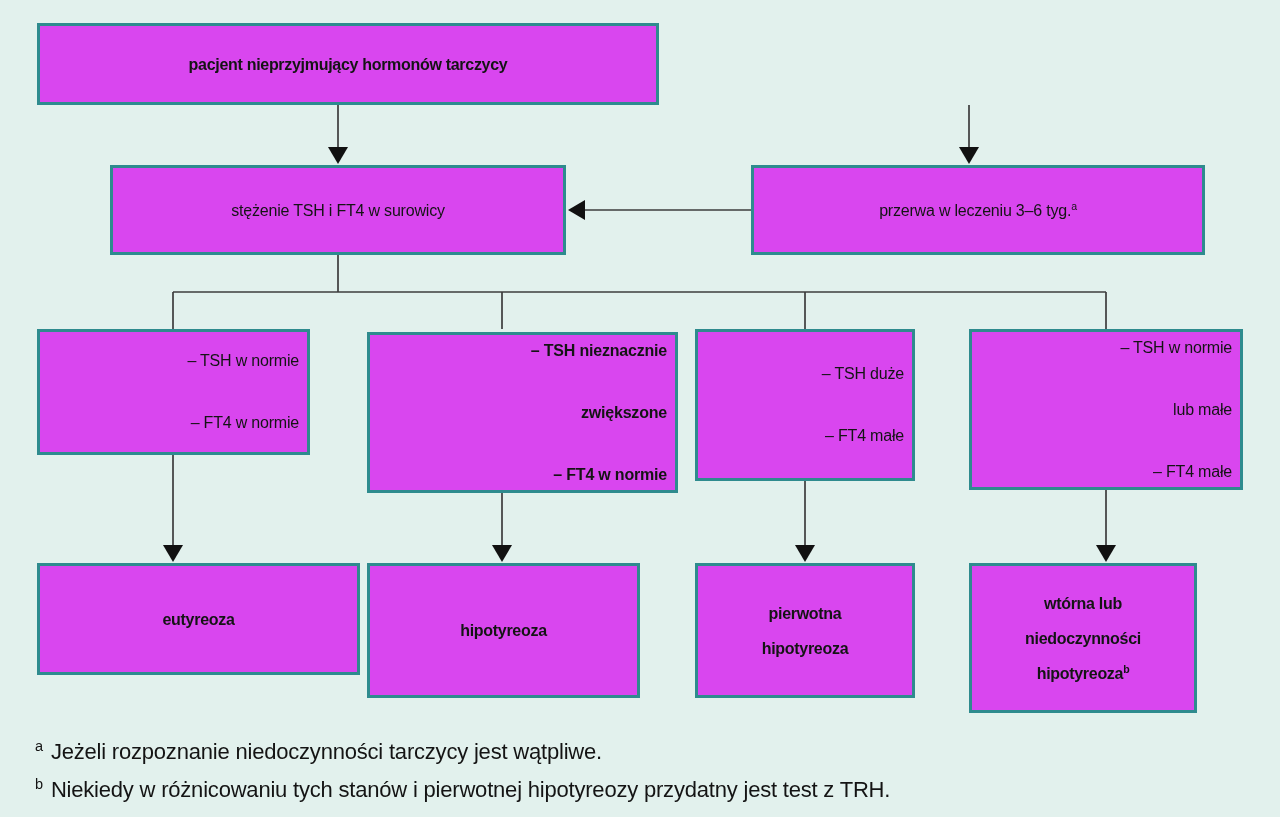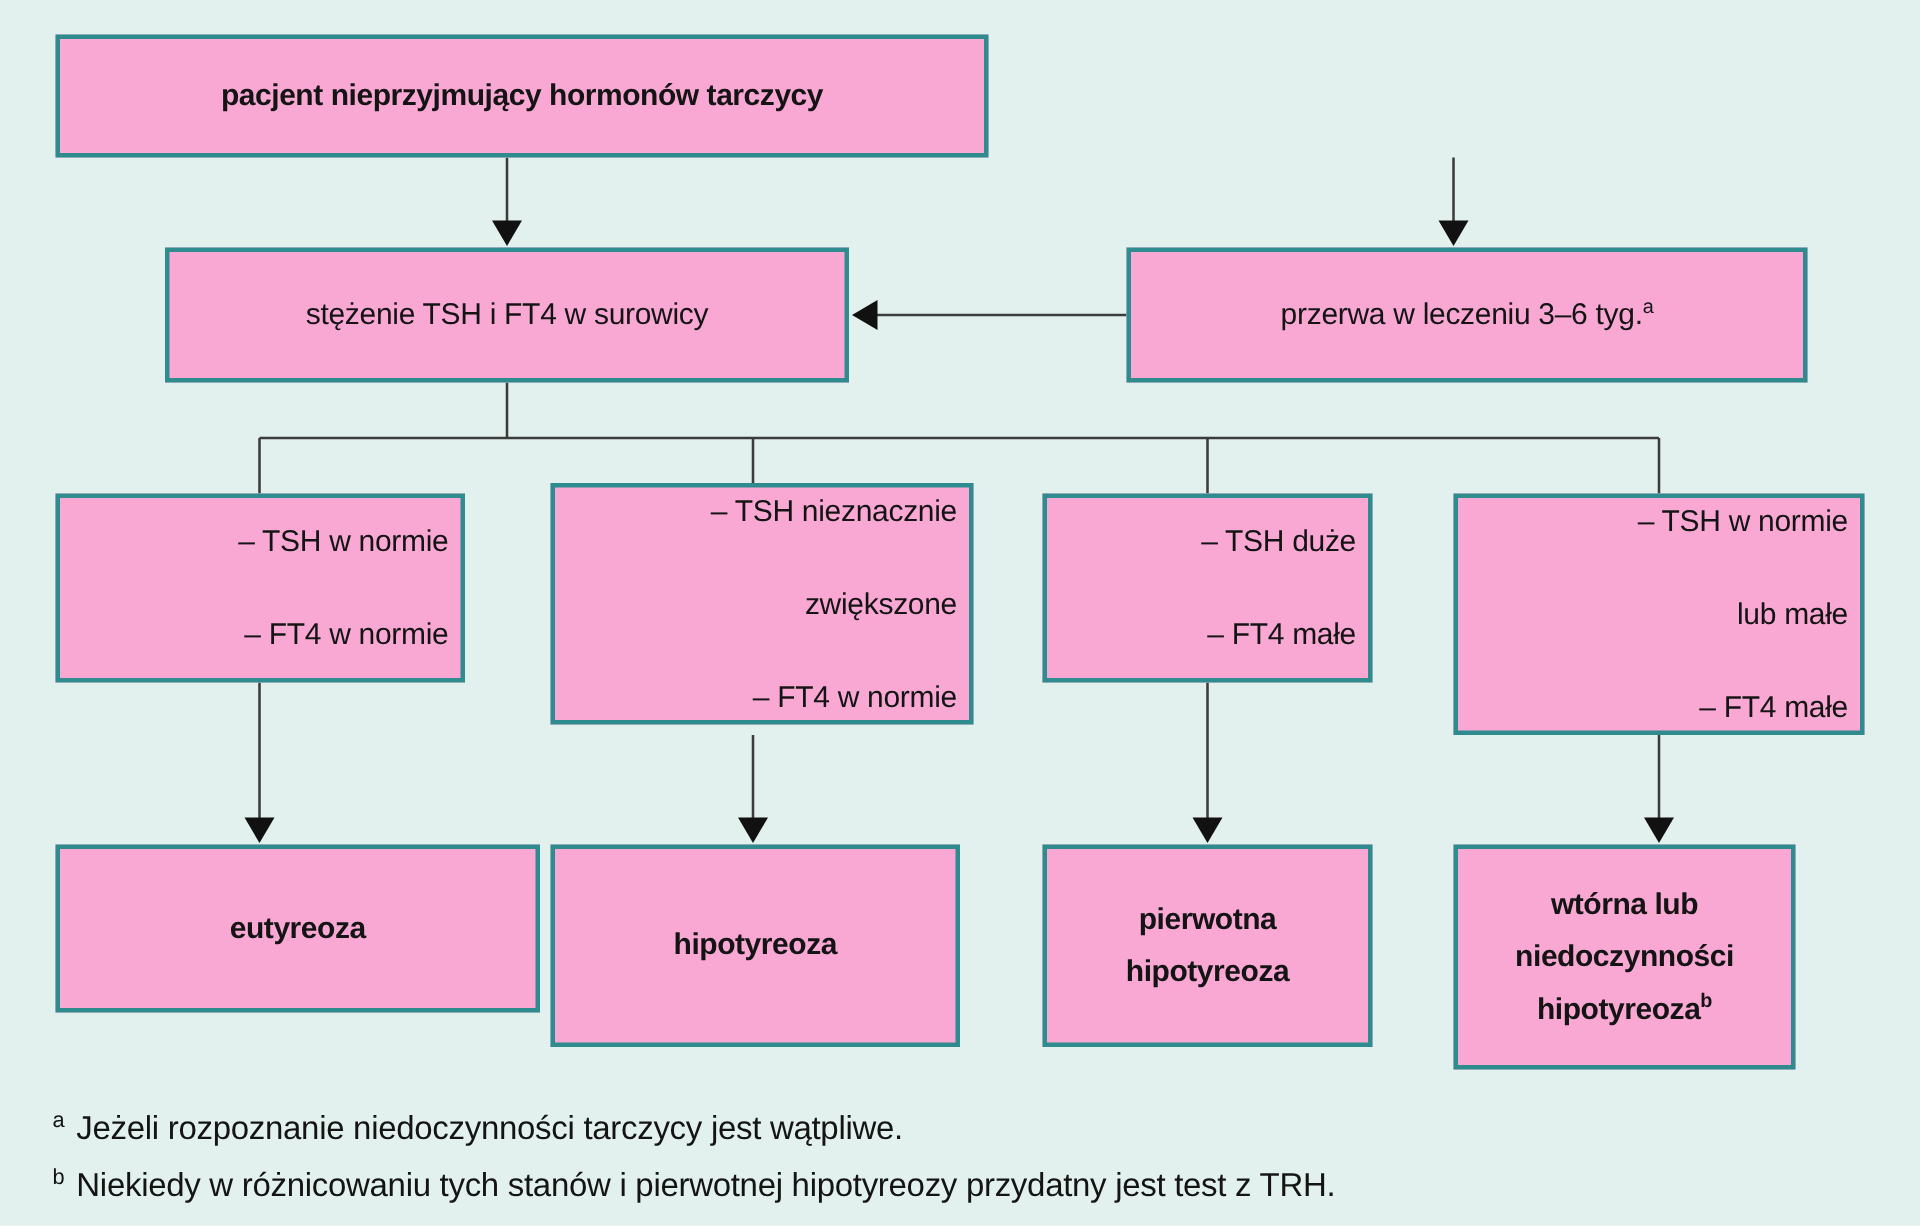--- a/index.html
+++ b/index.html
@@ -11,26 +11,26 @@
     position:relative;
     width:1280px;height:817px;
     background:#e2f1ed;
     overflow:hidden;
     color:#141414;
   }
   #wires{position:absolute;left:0;top:0;width:1280px;height:817px;}
   .node{
     position:absolute;
     box-sizing:border-box;
-    background:#f9a8d4;
+    background:#d946ef;
     border:3px solid #2e8b8e;
     display:flex;
     flex-direction:column;
     justify-content:center;
-    font-size:20px;
+    font-size:16px;
     letter-spacing:-0.2px;
     line-height:1.45;
   }
   .node.center{align-items:center;text-align:center;}
   .node.bold{font-weight:700;letter-spacing:-0.3px;}
   .node.list{align-items:flex-end;text-align:left;padding-right:8px;gap:24px;}
   .node.list .line{line-height:38px;white-space:nowrap;}
   .node.list .line.cont{padding-left:27px;}
   .node.center .line{line-height:35px;}
   sup.fn{
@@ -95,27 +95,27 @@
 
   <div class="node center" style="left:751px;top:165px;width:454px;height:90px;">
     <div class="line"><span>przerwa w leczeniu 3–6 tyg.</span><sup class="fn">a</sup></div>
   </div>
 
   <div class="node list" style="left:37px;top:329px;width:273px;height:126px;">
     <div class="line">– TSH w normie</div>
     <div class="line">– FT4 w normie</div>
   </div>
 
-  <div class="node list" style="left:367px;top:322px;width:282px;height:161px;">
+  <div class="node list" style="left:367px;top:332px;width:311px;height:161px;font-weight:bold;">
     <div class="line">– TSH nieznacznie</div>
     <div class="line cont">zwiększone</div>
     <div class="line">– FT4 w normie</div>
   </div>
 
-  <div class="node list" style="left:695px;top:329px;width:220px;height:126px;">
+  <div class="node list" style="left:695px;top:329px;width:220px;height:152px;">
     <div class="line">– TSH duże</div>
     <div class="line">– FT4 małe</div>
   </div>
 
   <div class="node list" style="left:969px;top:329px;width:274px;height:161px;">
     <div class="line">– TSH w normie</div>
     <div class="line cont">lub małe</div>
     <div class="line">– FT4 małe</div>
   </div>
 

